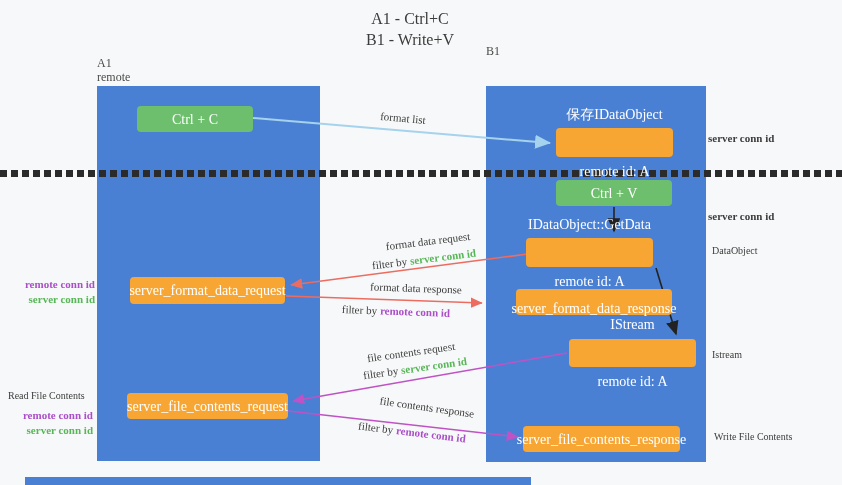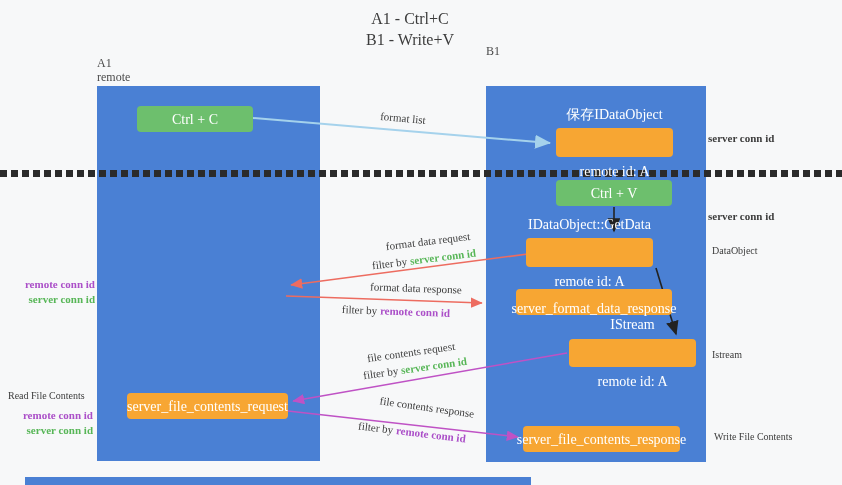--- a/index.html
+++ b/index.html
@@ -83,20 +83,23 @@
     <div>保存IDataObject</div>
     <div>remote id: A</div>
   </div>
   <div class="node green" style="left:556px;top:180px;width:116px;height:26px;">
     <div>Ctrl + V</div>
   </div>
   <div class="node orange" style="left:526px;top:238px;width:127px;height:29px;">
     <div>IDataObject::GetData</div>
     <div>remote id: A</div>
   </div>
+  <div class="node orange" style="left:130px;top:277px;width:155px;height:27px;">
+    <div>server_format_data_request</div>
+  </div>
   <div class="node orange" style="left:516px;top:289px;width:156px;height:26px;justify-content:flex-end;">
     <div>server_format_data_response</div>
   </div>
   <div class="node orange" style="left:569px;top:339px;width:127px;height:28px;">
     <div>IStream</div>
     <div>remote id: A</div>
   </div>
   <div class="node orange" style="left:523px;top:426px;width:157px;height:26px;">
     <div>server_file_contents_response</div>
   </div>

